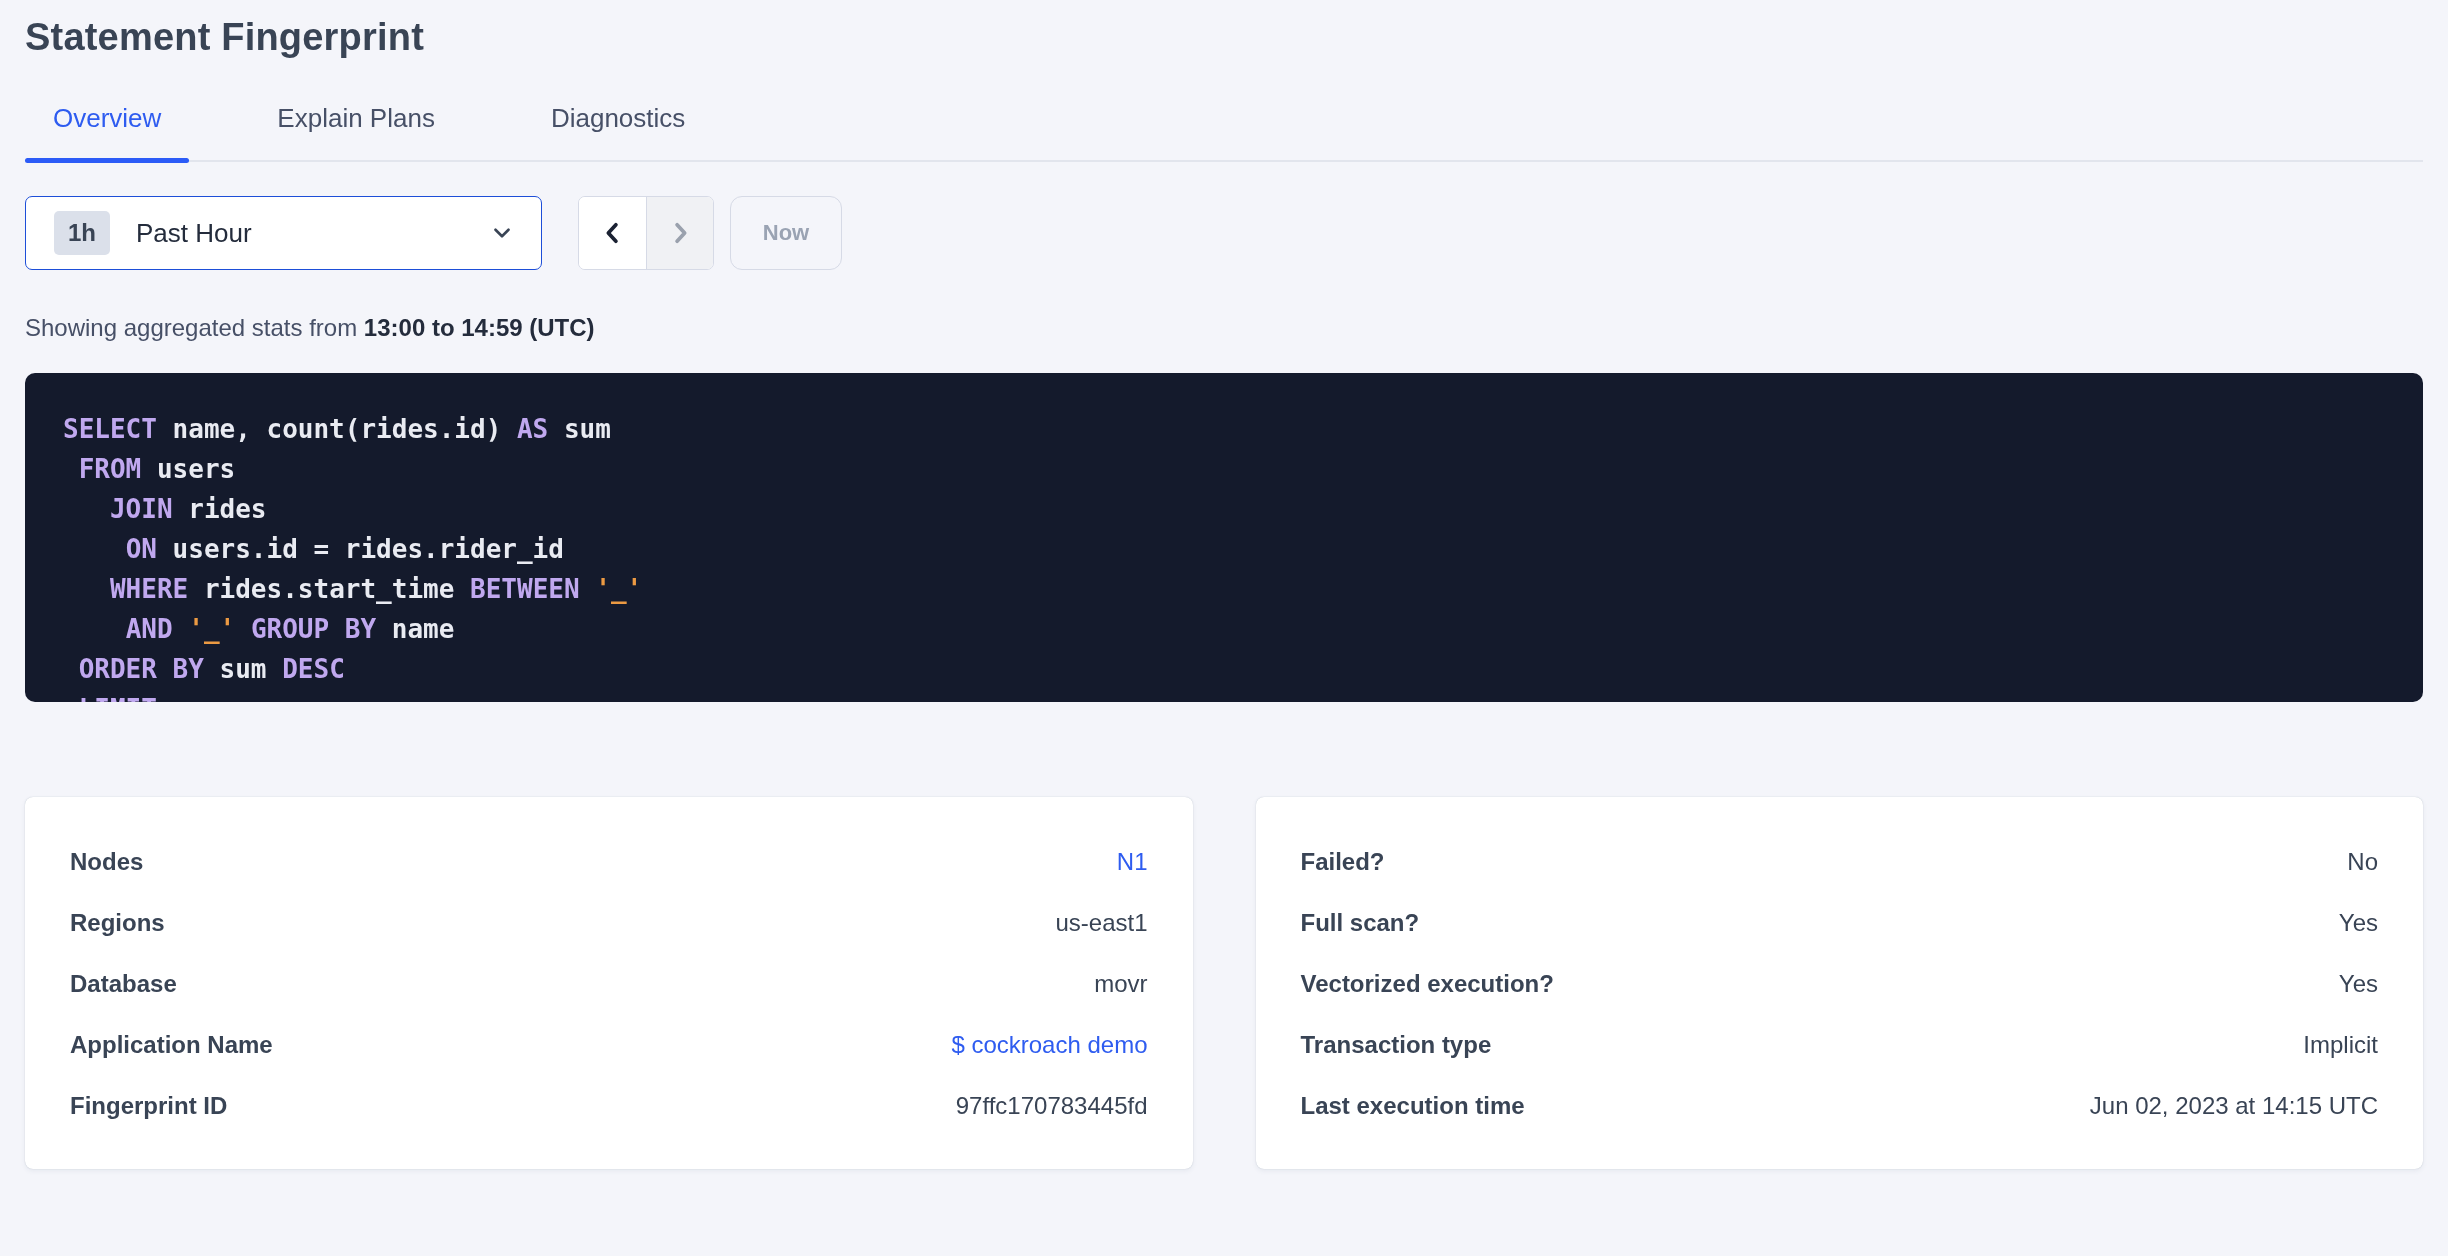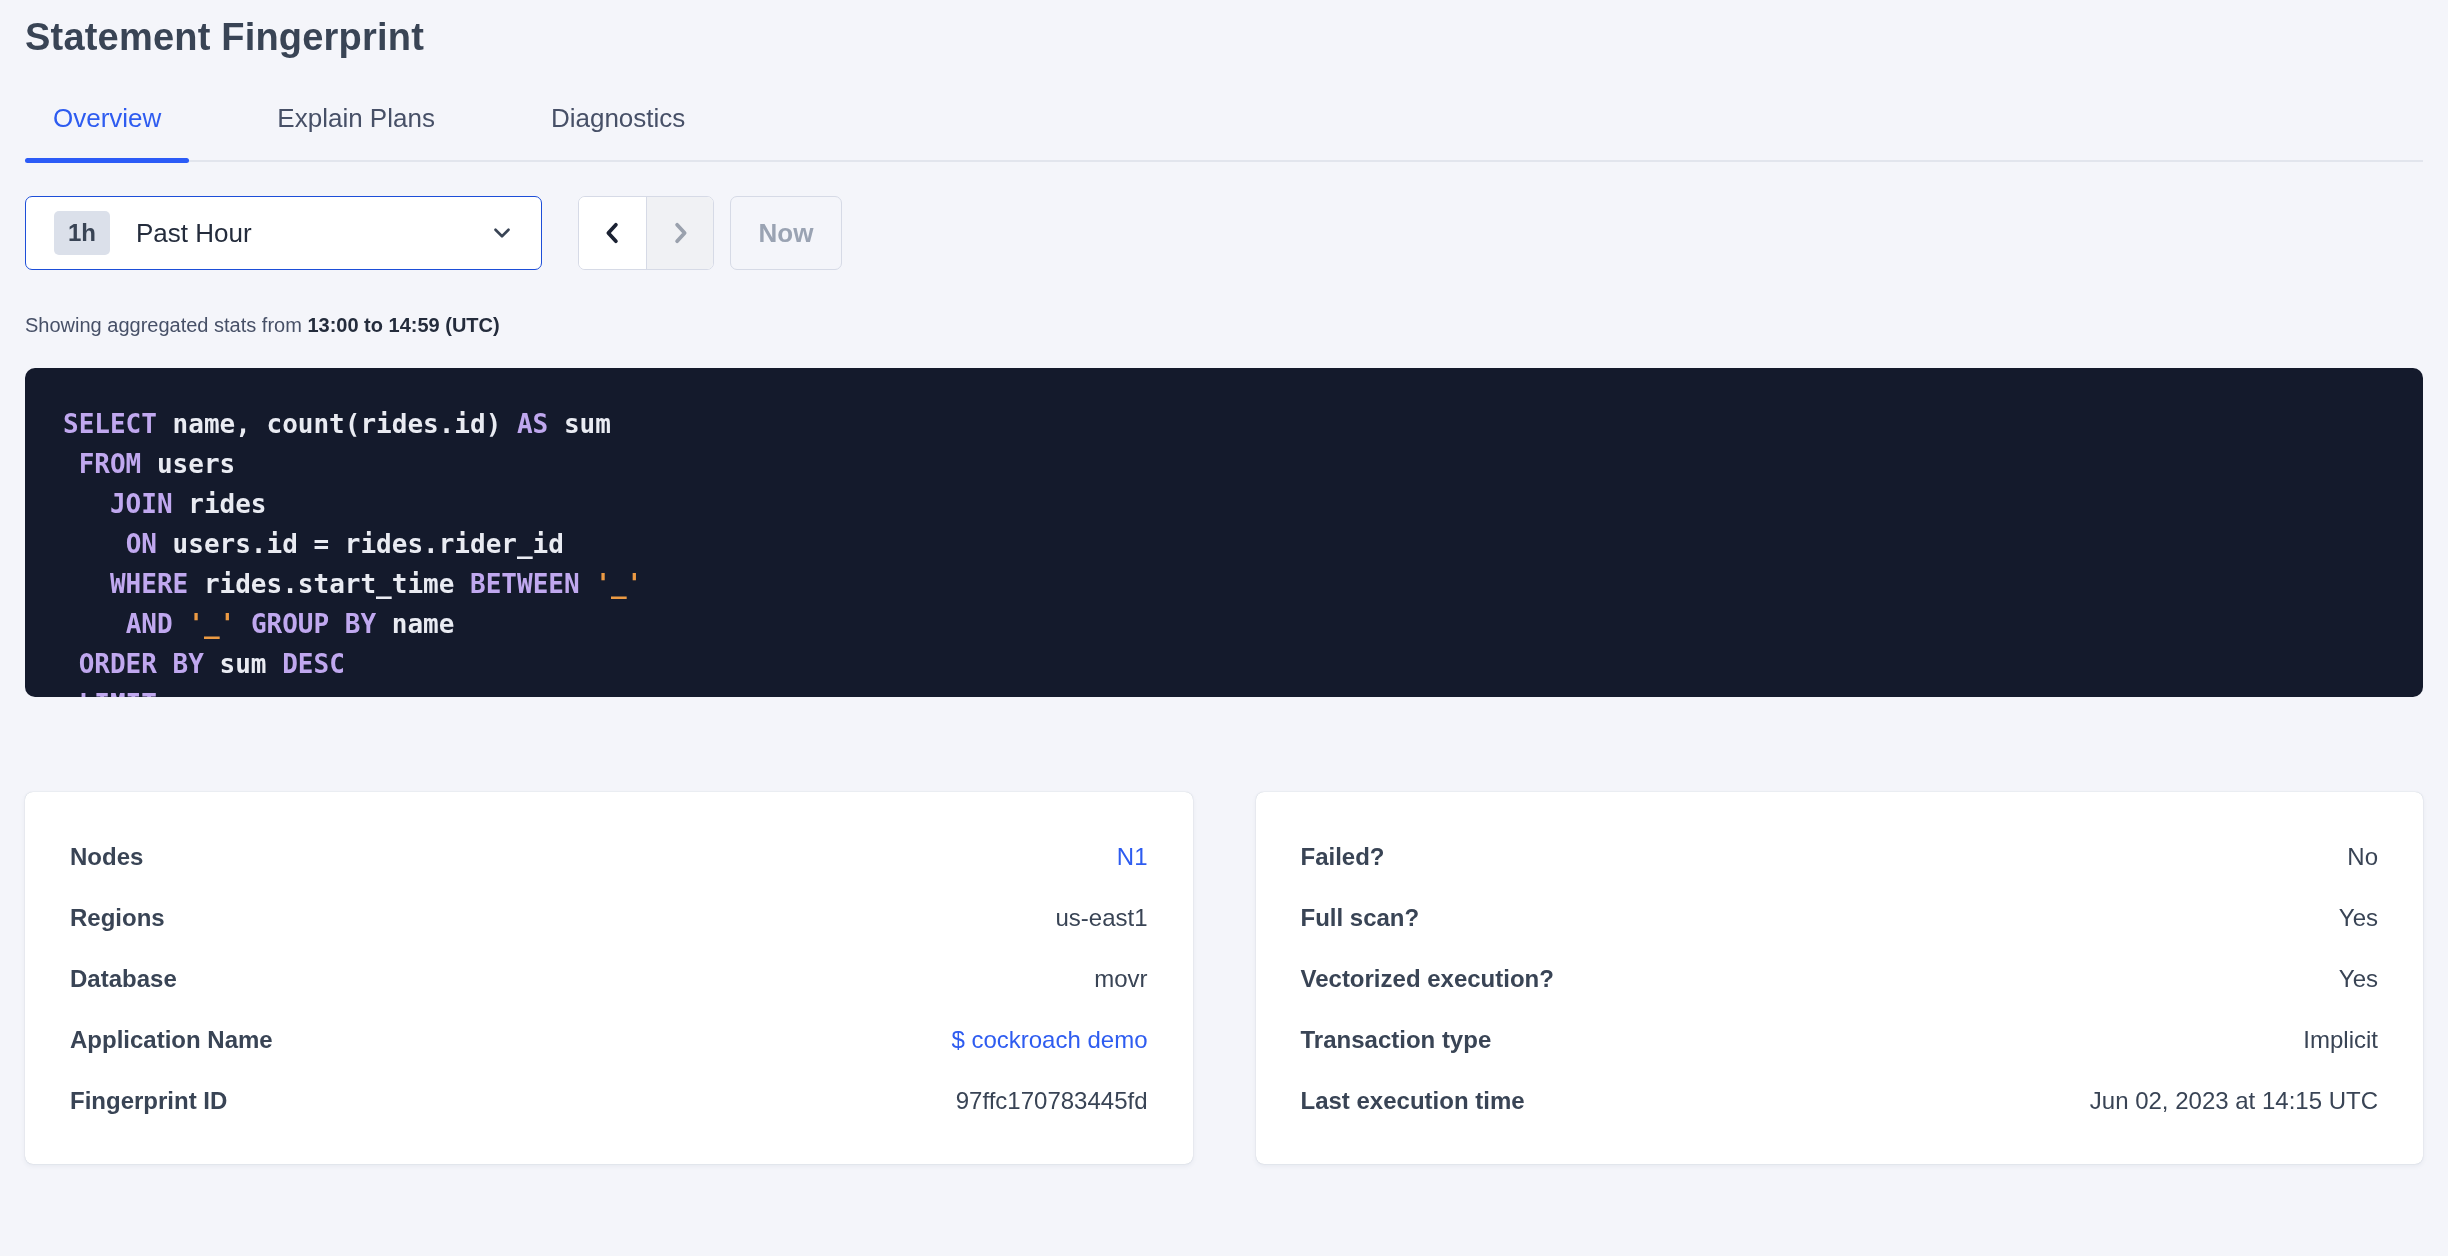--- a/index.html
+++ b/index.html
@@ -98,36 +98,36 @@
   }
   .pager-btn.next {
     background: #f0f1f4;
     border-left: 1px solid #d6dae6;
     cursor: default;
   }
   .now-btn {
     margin-left: 16px;
     width: 112px;
     border: 1px solid #d6dae6;
-    border-radius: 7px;
+    border-radius: 12px;
     background: transparent;
     font-family: "Liberation Sans", sans-serif;
-    font-size: 26px;
+    font-size: 22px;
     font-weight: 700;
     color: #9aa3b3;
     display: flex;
     align-items: center;
     justify-content: center;
     cursor: default;
   }
 
   
   .summary {
     margin-top: 44px;
-    font-size: 20px;
+    font-size: 24px;
     color: #475067;
   }
   .summary b { color: #242c3c; font-weight: 700; }
 
   
   .sql-box {
     margin-top: 31px;
     background: #141a2c;
     border-radius: 10px;
     padding: 36px 38px;

